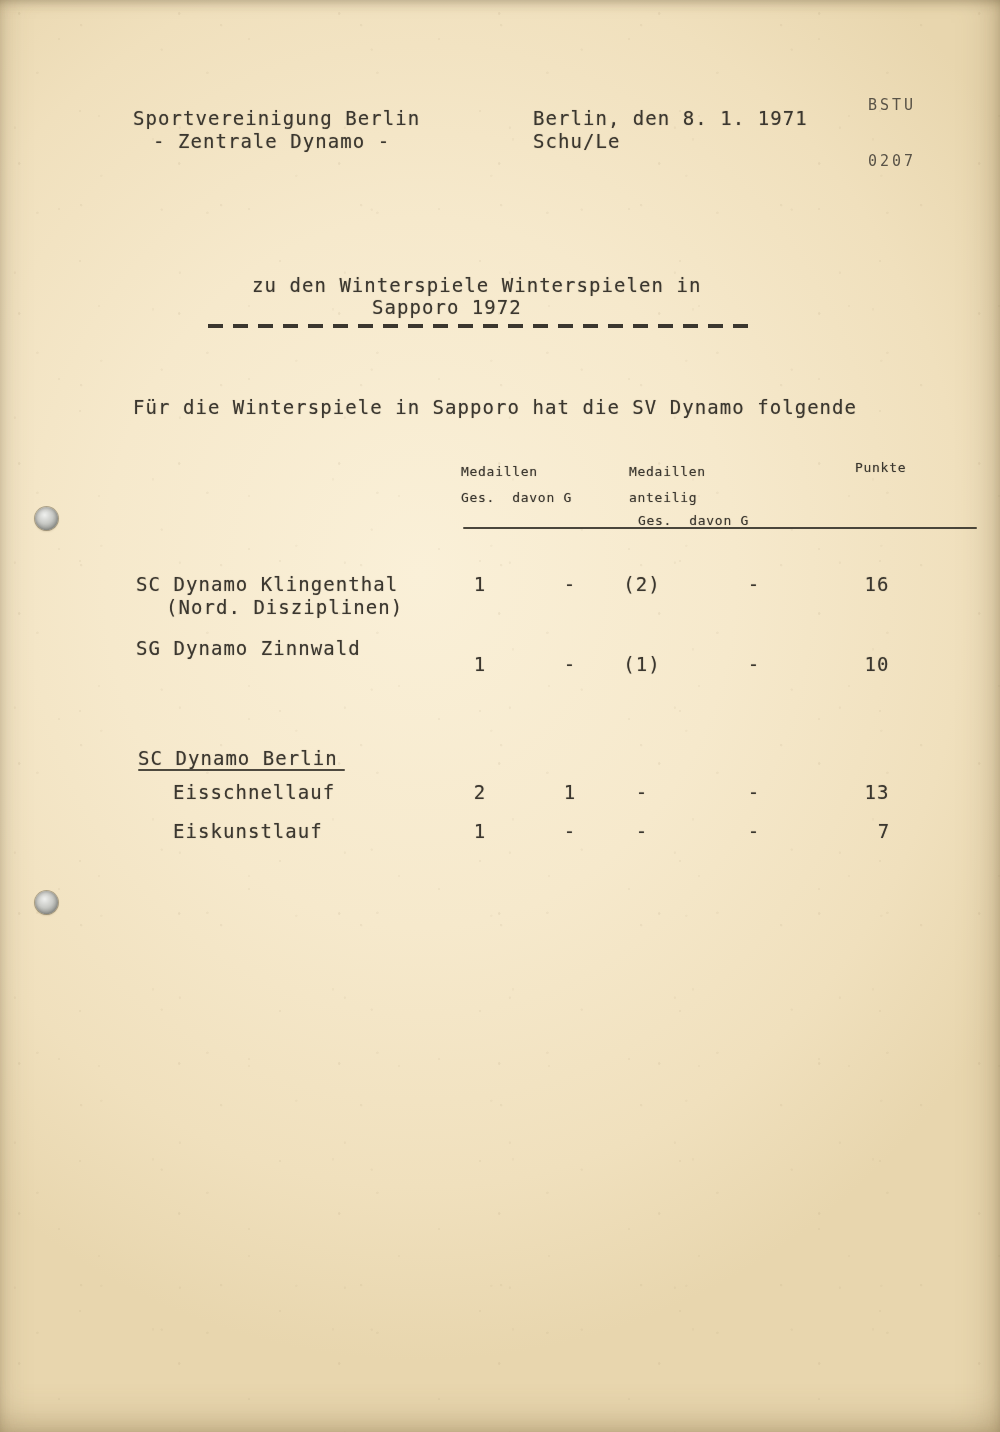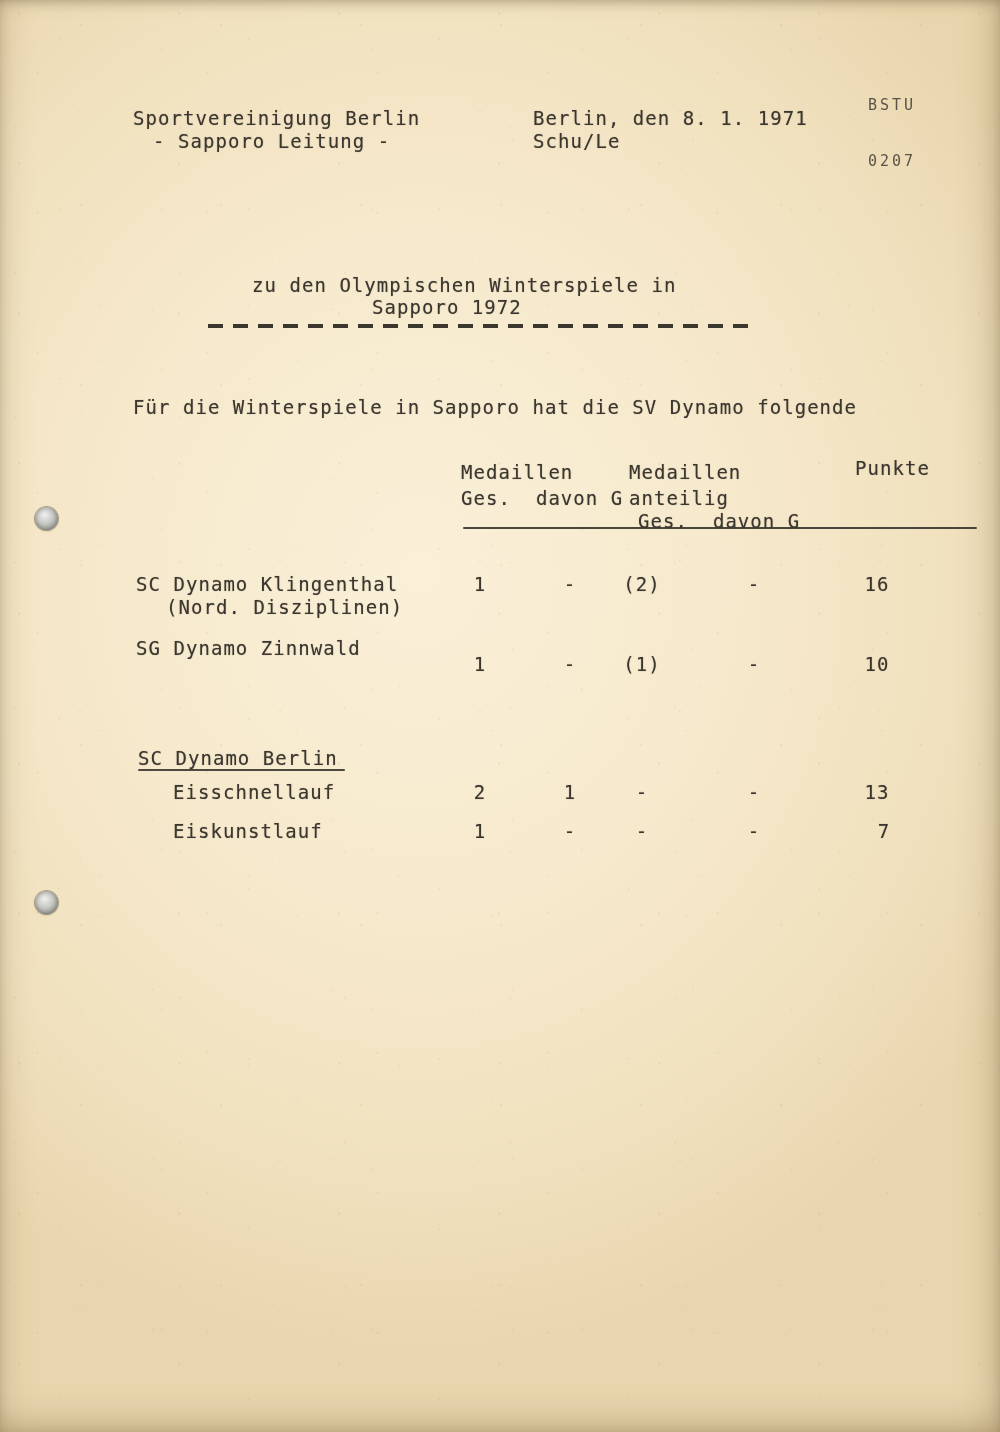--- a/index.html
+++ b/index.html
@@ -118,45 +118,45 @@
       to right,
       #3b372f 0px, #3b372f 15px,
       rgba(0,0,0,0) 15px, rgba(0,0,0,0) 25px
     );
   }
 
   
   .head-line   { font-size: 19px; line-height: 26px; }
   .title-line  { font-size: 19px; line-height: 26px; }
   .intro-line  { font-size: 19px; line-height: 28px; }
-  .colhead     { font-size: 19px; line-height: 26px; }
+  .colhead     { font-size: 13px; line-height: 26px; }
   .rowlabel    { font-size: 19px; line-height: 26px; }
   .cellnum     { font-size: 19px; line-height: 26px; text-align: center; }
 
   .cell-wrap { position: absolute; white-space: pre; }
 </style>
 </head>
 <body>
 
 <div class="page">
 
   <div class="grain"></div>
 
   <div class="stamp" style="left:868px; top:58px;">
     <div>BSTU</div>
     <div>0207</div>
   </div>
 
   <div class="t head-line" style="left:133px; top:105px;">Sportvereinigung Berlin</div>
-  <div class="t head-line" style="left:153px; top:128px;">- Sapporo Leitung -</div>
+  <div class="t head-line" style="left:153px; top:128px;">- Zentrale Dynamo -</div>
 
   <div class="t head-line" style="left:533px; top:105px;">Berlin, den 8. 1. 1971</div>
   <div class="t head-line" style="left:533px; top:128px;">Schu/Le</div>
 
-  <div class="t title-line" style="left:252px; top:272px;">zu den Olympischen Winterspiele in</div>
+  <div class="t title-line" style="left:252px; top:272px;">zu den Winterspiele Winterspielen in</div>
   <div class="t title-line" style="left:372px; top:294px;text-align:right;">Sapporo 1972</div>
 
   <div class="rule-dashed" style="left:208px; top:324px; width:544px;"></div>
 
   <div class="t intro-line" style="left:133px; top:393px;">Für die Winterspiele in Sapporo hat die SV Dynamo folgende</div>
 
   <div class="t colhead" style="left:461px; top:459px;">Medaillen</div>
   <div class="t colhead" style="left:461px; top:485px;">Ges.  davon G</div>
 
   <div class="t colhead" style="left:629px; top:459px;">Medaillen</div>

